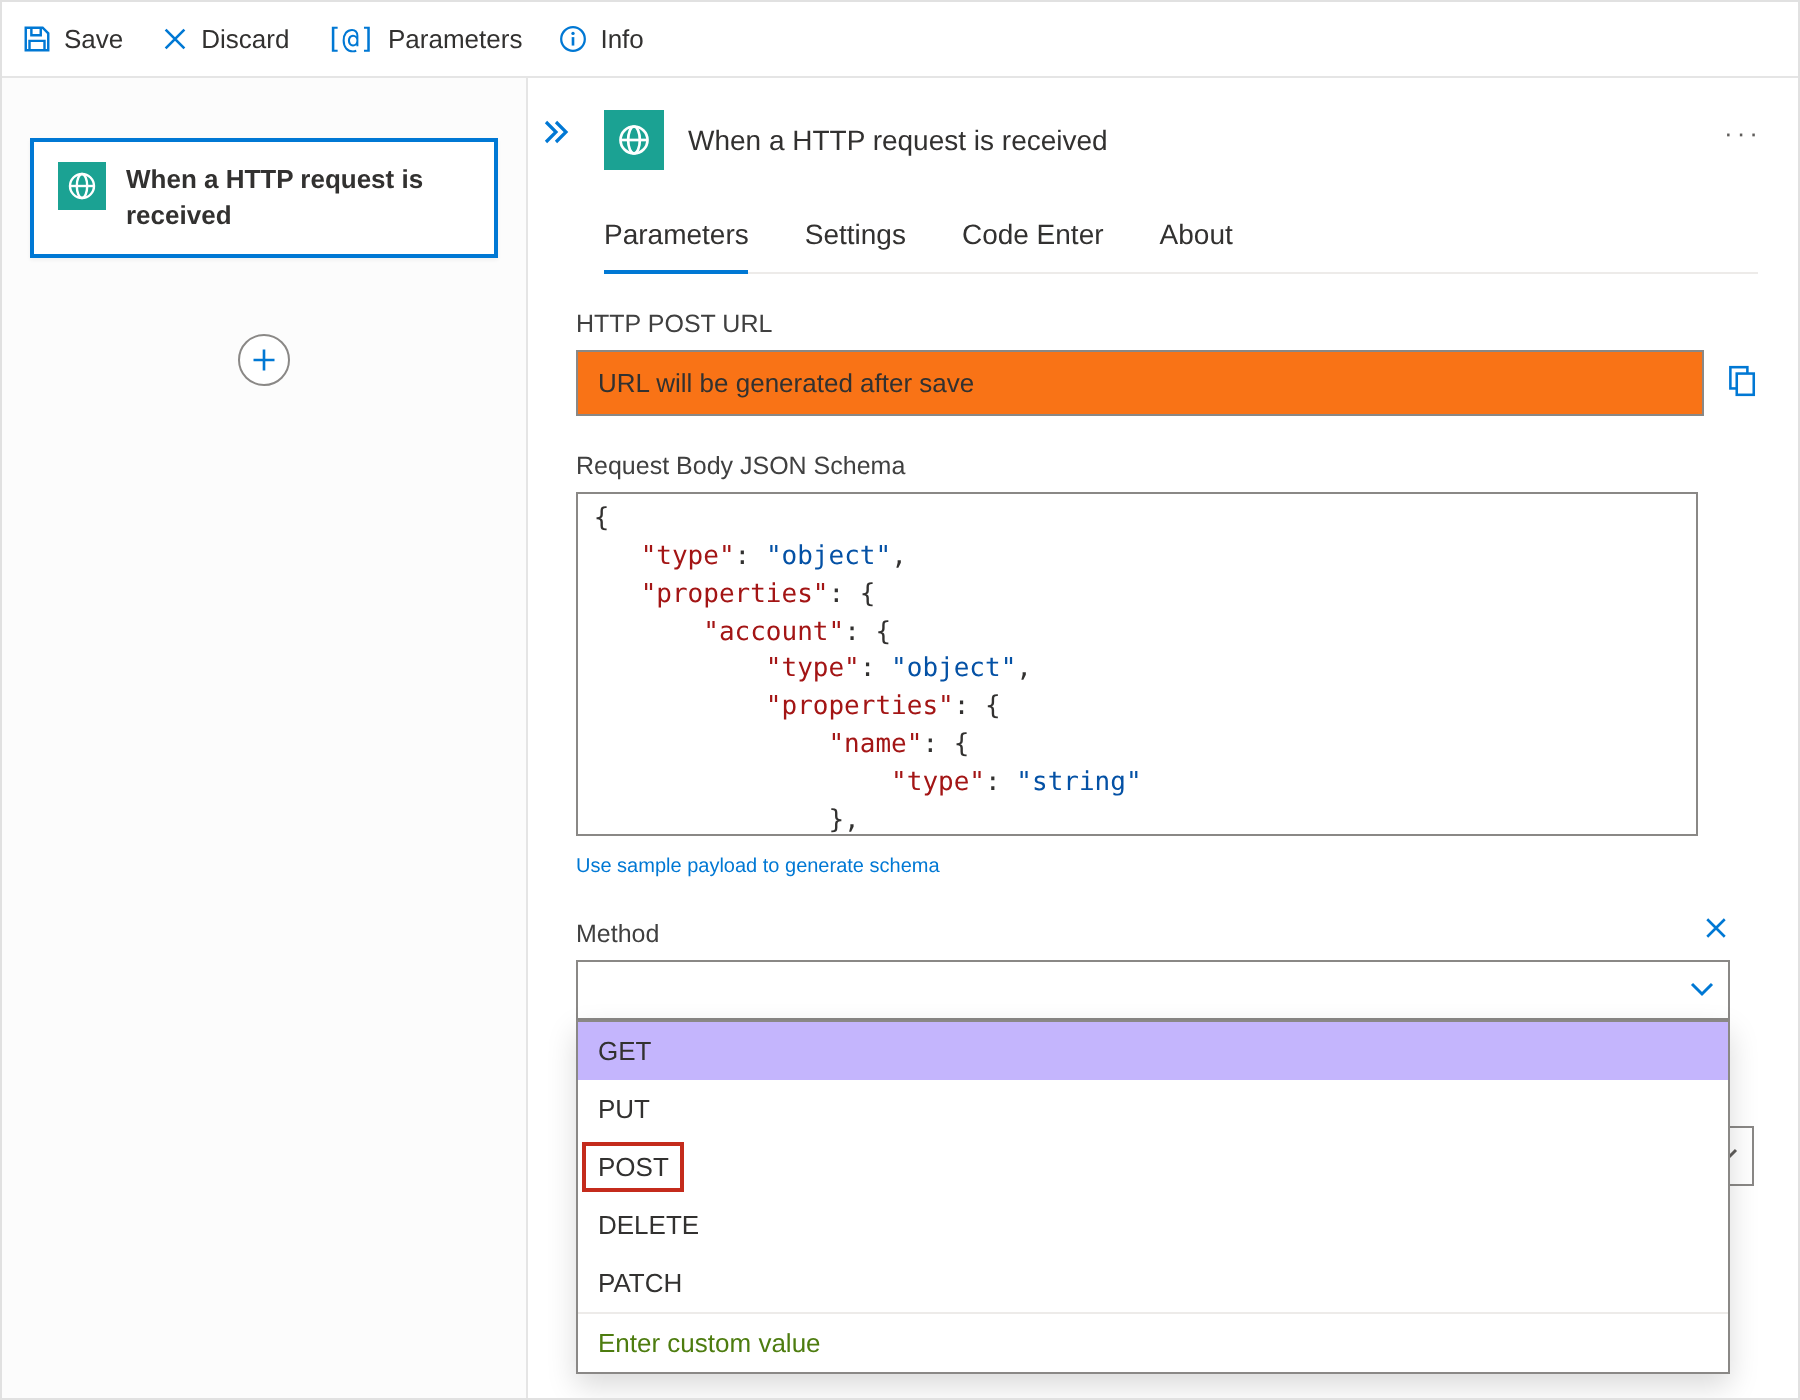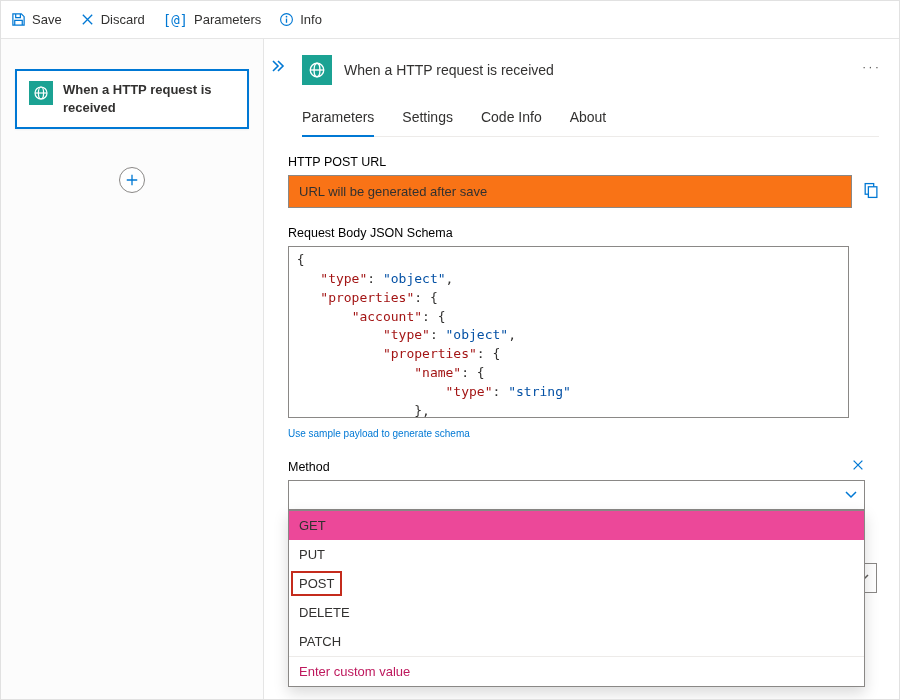--- a/index.html
+++ b/index.html
@@ -19,41 +19,41 @@
   .panel { flex: 1; position: relative; padding: 16px 20px 10px 20px; overflow: hidden; }
   .collapse-arrow { position: absolute; left: 6px; top: 20px; color: #0078d4; cursor: pointer; }
   .panel-header { display: flex; align-items: center; gap: 12px; margin-left: 18px; margin-bottom: 10px; }
   .panel-icon-box { width: 30px; height: 30px; background: #1ba293; display: flex; align-items: center; justify-content: center; }
   .panel-title { font-size: 14px; font-weight: 400; }
   .panel-more { position: absolute; right: 18px; top: 20px; color: #605e5c; cursor: pointer; letter-spacing: 2px; }
   .tabs { display: flex; gap: 28px; margin: 18px 0 0 18px; border-bottom: 1px solid #edebe9; }
   .tab { padding: 6px 0 10px 0; font-size: 14px; cursor: pointer; color: #323130; }
   .tab.active { border-bottom: 2px solid #0078d4; margin-bottom: -1px; }
   .section { margin: 18px 0 0 4px; }
-  .lbl { font-size: 12.5px; color: #000000; margin-bottom: 6px; }
+  .lbl { font-size: 12.5px; color: #404040; margin-bottom: 6px; }
   .url-row { display: flex; align-items: center; gap: 10px; }
   .url-box { flex: 1; background: #f97316; border: 1px solid #8a8886; padding: 8px 10px; color: #323130; font-size: 13px; }
   .copy-icon { color: #0078d4; cursor: pointer; }
   .code-box { border: 1px solid #8a8886; height: 172px; overflow: auto; padding: 4px 0 4px 0; font-family: Consolas, monospace; font-size: 13px; line-height: 1.45; background: #fff; position: relative; }
   .code-box pre { margin: 0; white-space: pre; }
   .code-box::-webkit-scrollbar { width: 14px; }
   .code-box::-webkit-scrollbar-thumb { background: #c8c8c8; }
   .tok-key { color: #a31515; }
   .tok-str { color: #0451a5; }
   .link { color: #0078d4; font-size: 10px; margin-top: 10px; display: inline-block; cursor: pointer; }
   .method-header { display: flex; justify-content: space-between; align-items: center; margin-top: 14px; gap: 20px; }
   .method-header .lbl { margin: 0; }
   .close-x { color: #0078d4; cursor: pointer; font-size: 16px; }
   .dd-input { border: 1px solid #8a8886; height: 30px; display: flex; align-items: center; justify-content: flex-end; padding: 0 6px; margin-top: 4px; cursor: pointer; }
   .chev { color: #0078d4; }
   .dd-list { border: 1px solid #8a8886; margin-top: 0; box-shadow: 0 6px 14px rgba(0,0,0,0.15); background: #fff; position: relative; }
   .dd-item { padding: 7px 10px; font-size: 13px; cursor: pointer; }
-  .dd-item.hover { background: #ec4899; }
+  .dd-item.hover { background: #c4b5fd; }
   .dd-item.post { display: inline-block; margin: 2px 2px; padding: 3px 6px; border: 2px solid #c42b1c; }
-  .dd-custom { color: #be185d; padding: 7px 10px; font-size: 13px; border-top: 1px solid #edebe9; cursor: pointer; }
+  .dd-custom { color: #4d7c0f; padding: 7px 10px; font-size: 13px; border-top: 1px solid #edebe9; cursor: pointer; }
   .relative-input { border: 1px solid #8a8886; height: 30px; position: absolute; top: 524px; left: 24px; right: 22px; display: flex; justify-content: flex-end; align-items: center; padding: 0 6px; z-index: 0; }
 </style>
 </head>
 <body>
 
 <div class="app">
 
   <div class="toolbar">
     <div class="tb-btn">
       <span class="icon">
@@ -123,21 +123,21 @@
               <ellipse cx="8" cy="8" rx="2.6" ry="6" fill="none" stroke="#fff" stroke-width="1.2"></ellipse>
               <path d="M2 8h12" stroke="#fff" stroke-width="1.2"></path>
             </svg>
         </div>
         <div class="panel-title">When a HTTP request is received</div>
       </div>
 
       <div class="tabs">
         <div class="tab active">Parameters</div>
         <div class="tab">Settings</div>
-        <div class="tab">Code Info</div>
+        <div class="tab">Code Enter</div>
         <div class="tab">About</div>
       </div>
 
       <div class="section">
         <div class="lbl">HTTP POST URL</div>
         <div class="url-row">
           <div class="url-box">URL will be generated after save</div>
           <span class="copy-icon">
             <svg width="17" height="17" viewBox="0 0 16 16">
                 <rect x="3" y="1.5" width="8" height="10" fill="none" stroke="#0078d4" stroke-width="1.2"></rect>

